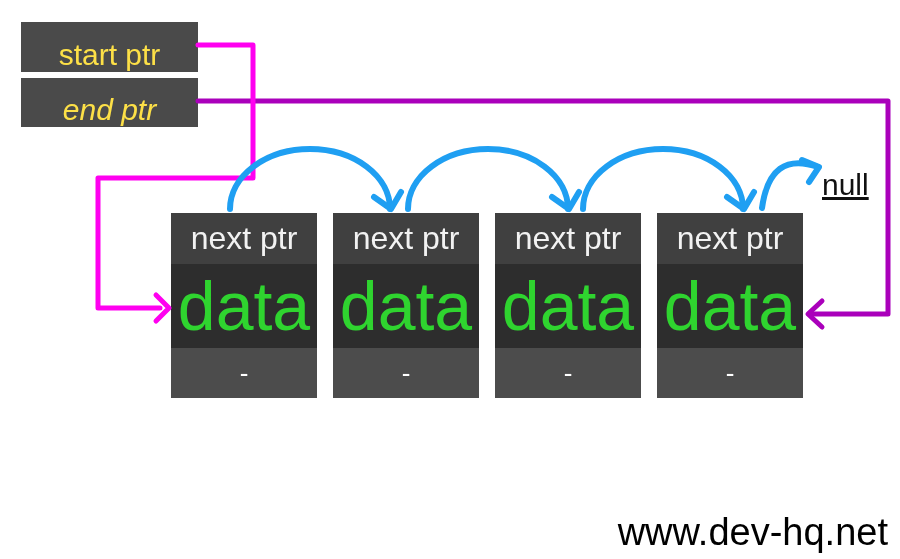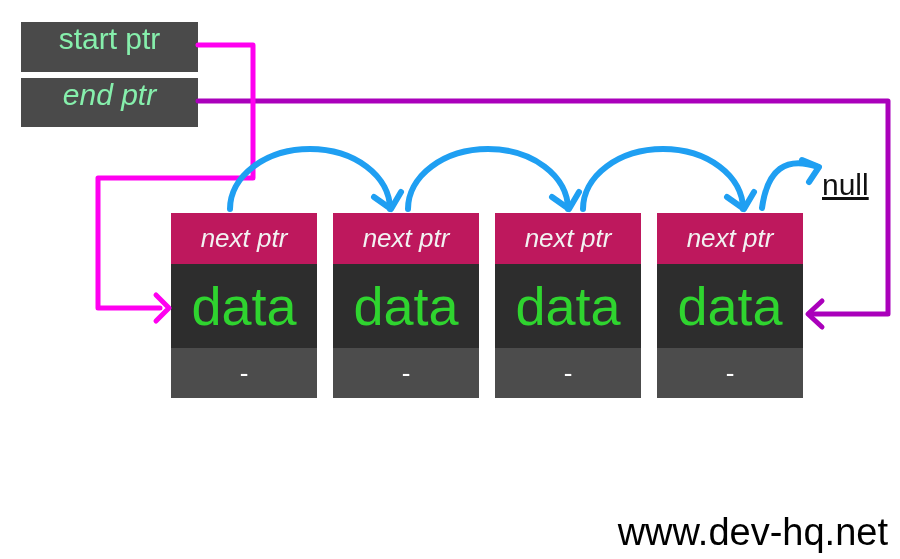--- a/index.html
+++ b/index.html
@@ -2,36 +2,36 @@
 <html><head>
 <meta charset="utf-8">
 <style>
   html,body{margin:0;padding:0;background:#ffffff;}
   .canvas{
     position:relative;width:900px;height:559px;background:#ffffff;
     overflow:hidden;font-family:"Liberation Sans",sans-serif;
   }
   .ptr-box{
     position:absolute;left:21px;width:177px;background:#4a4a4a;
-    color:#86efac;font-size:30px;display:flex;align-items:flex-start;
+    color:#fde047;font-size:30px;display:flex;align-items:flex-end;
     justify-content:center;
   }
   .ptr-box.start{top:22px;height:50px;}
   .ptr-box.end{top:78px;height:49px;font-style:italic;}
   .node{
     position:absolute;top:213px;width:146px;height:193px;
     display:flex;flex-direction:column;
   }
   .node-1{left:171px;} .node-2{left:333px;} .node-3{left:495px;} .node-4{left:657px;}
   .node-header{
-    height:51px;background:#be185d;color:#f2f2f2;font-size:26px;
-    display:flex;align-items:center;justify-content:center;font-style:italic;
+    height:51px;background:#404040;color:#f2f2f2;font-size:32px;
+    display:flex;align-items:center;justify-content:center;
   }
   .node-data{
-    height:84px;background:#2d2d2d;color:#2fd42f;font-size:54px;
+    height:84px;background:#2d2d2d;color:#2fd42f;font-size:68px;
     display:flex;align-items:center;justify-content:center;
   }
   .node-footer{
     height:50px;background:#4c4c4c;color:#ffffff;font-size:26px;
     display:flex;align-items:center;justify-content:center;
   }
   .arrows{position:absolute;left:0;top:0;width:900px;height:559px;pointer-events:none;}
   .null-label{
     position:absolute;left:822px;top:168px;color:#111111;font-size:30px;text-decoration:underline;
   }

